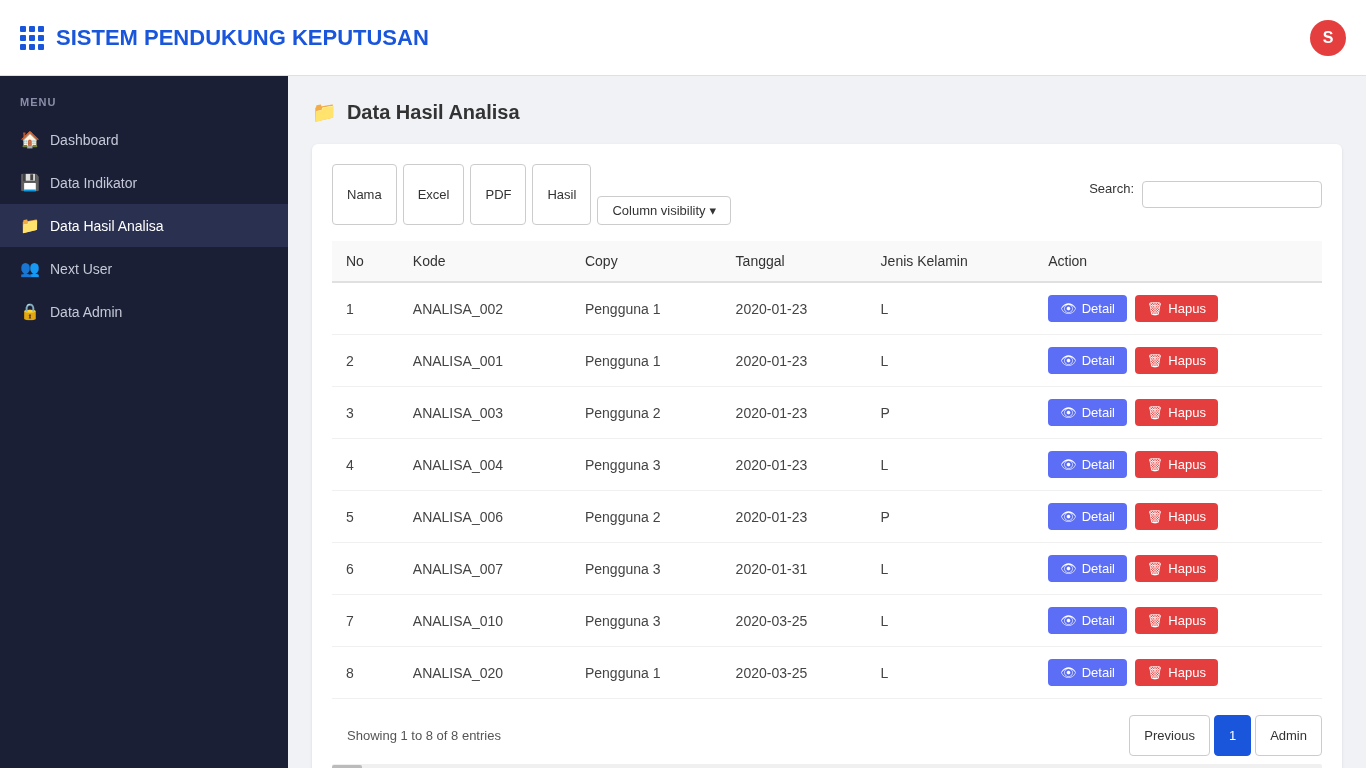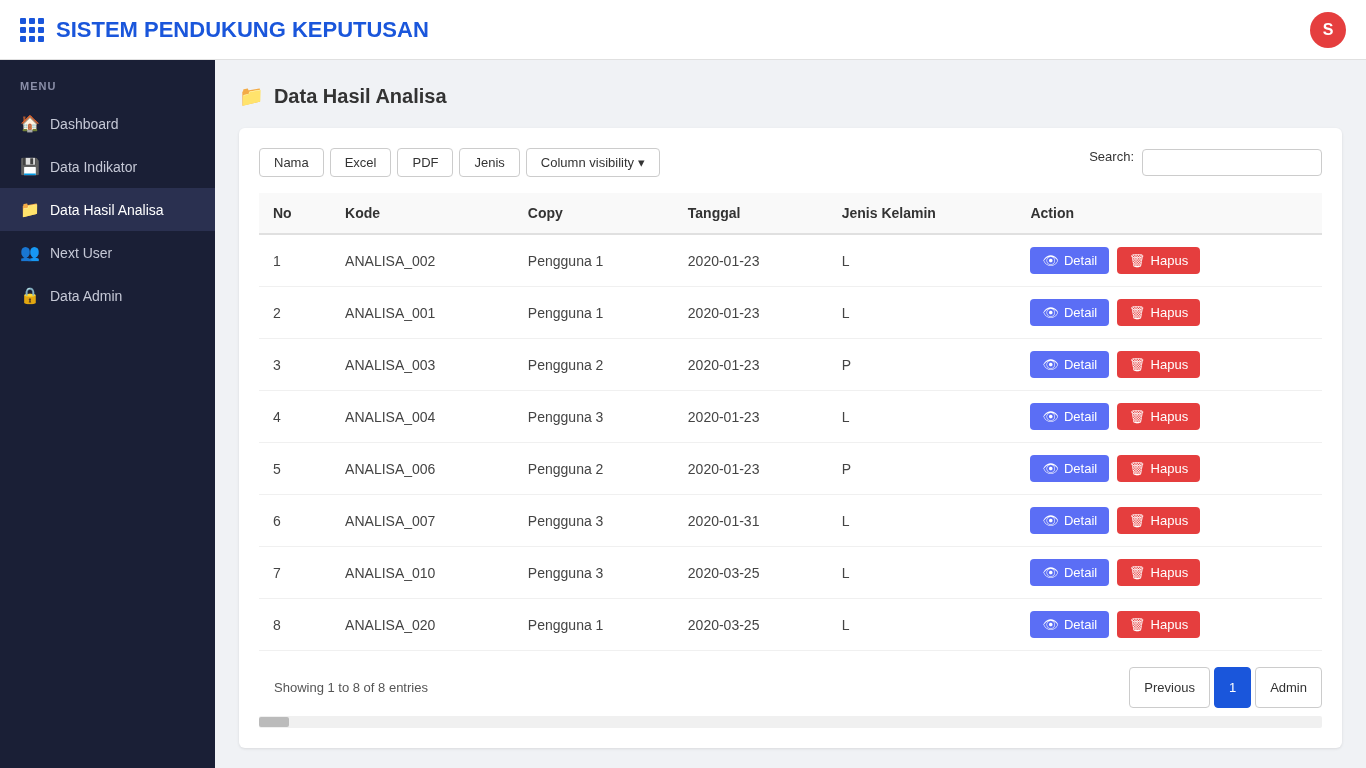--- a/index.html
+++ b/index.html
@@ -1,21 +1,21 @@
 <!DOCTYPE html>
 <html><head>
   <meta charset="utf-8">
   <style>
     * { box-sizing: border-box; margin: 0; padding: 0; }
     body { font-family: Arial, sans-serif; font-size: 14px; background: #f0f2f5; display: flex; flex-direction: column; height: 768px; overflow: hidden; }
 
     
     .header {
       background: #fff;
-      height: 60px;
+      height: 76px;
       display: flex;
       align-items: center;
       justify-content: space-between;
       padding: 0 20px;
       border-bottom: 1px solid #e0e0e0;
       flex-shrink: 0;
     }
     .header-title {
       display: flex;
       align-items: center;
@@ -51,21 +51,21 @@
 
     
     .layout {
       display: flex;
       flex: 1;
       overflow: hidden;
     }
 
     
     .sidebar {
-      width: 215px;
+      width: 288px;
       background: #1a1f36;
       color: #fff;
       flex-shrink: 0;
       padding: 20px 0;
     }
     .sidebar-menu-label {
       font-size: 11px;
       color: #8a8ea8;
       padding: 0 20px 10px;
       letter-spacing: 1px;
@@ -132,20 +132,21 @@
       background: #fff;
       border-radius: 4px;
       cursor: pointer;
       font-size: 13px;
       color: #333;
     }
     .toolbar-btn.dropdown {
       display: flex;
       align-items: flex-start;
       gap: 4px;
+      margin-top: 32px;
     }
     .toolbar-search {
       display: flex;
       align-items: flex-start;
       gap: 8px;
     }
     .search-label {
       font-size: 13px;
       color: #333;
     }
@@ -164,21 +165,21 @@
       font-size: 14px;
     }
     thead tr {
       background: #f9f9f9;
     }
     th {
       text-align: left;
       padding: 12px 14px;
       border-bottom: 2px solid #e0e0e0;
       color: #333;
-      font-weight: 700;
+      font-weight: 400;
     }
     td {
       padding: 12px 14px;
       border-bottom: 1px solid #f0f0f0;
       color: #444;
     }
 
     
     .btn-detail {
       background: #5b6ef5;
@@ -310,21 +311,21 @@
       <span>Data Hasil Analisa</span>
     </div>
 
     <div class="card">
 
       <div class="toolbar">
         <div class="toolbar-left">
           <button class="toolbar-btn">Nama</button>
           <button class="toolbar-btn">Excel</button>
           <button class="toolbar-btn">PDF</button>
-          <button class="toolbar-btn">Jenis</button>
+          <button class="toolbar-btn">Hasil</button>
           <button class="toolbar-btn dropdown">
             <span>Column visibility</span>
             <span>▾</span>
           </button>
         </div>
         <div class="toolbar-search">
           <label class="search-label">Search:</label>
           <input class="search-input" type="text" style="">
         </div>
       </div>

